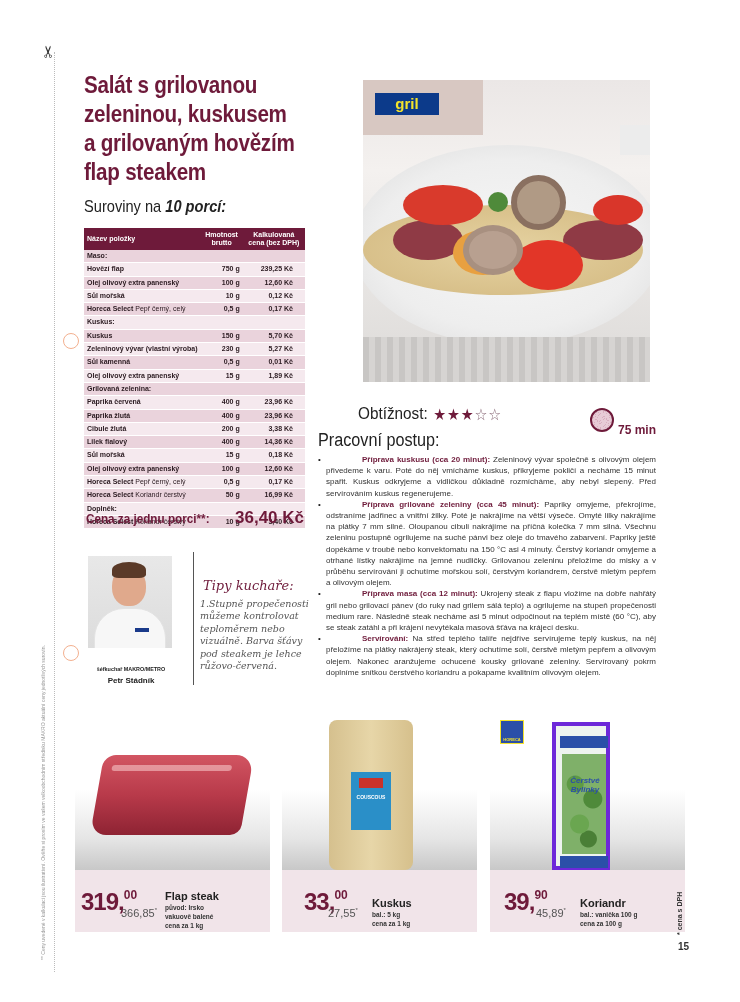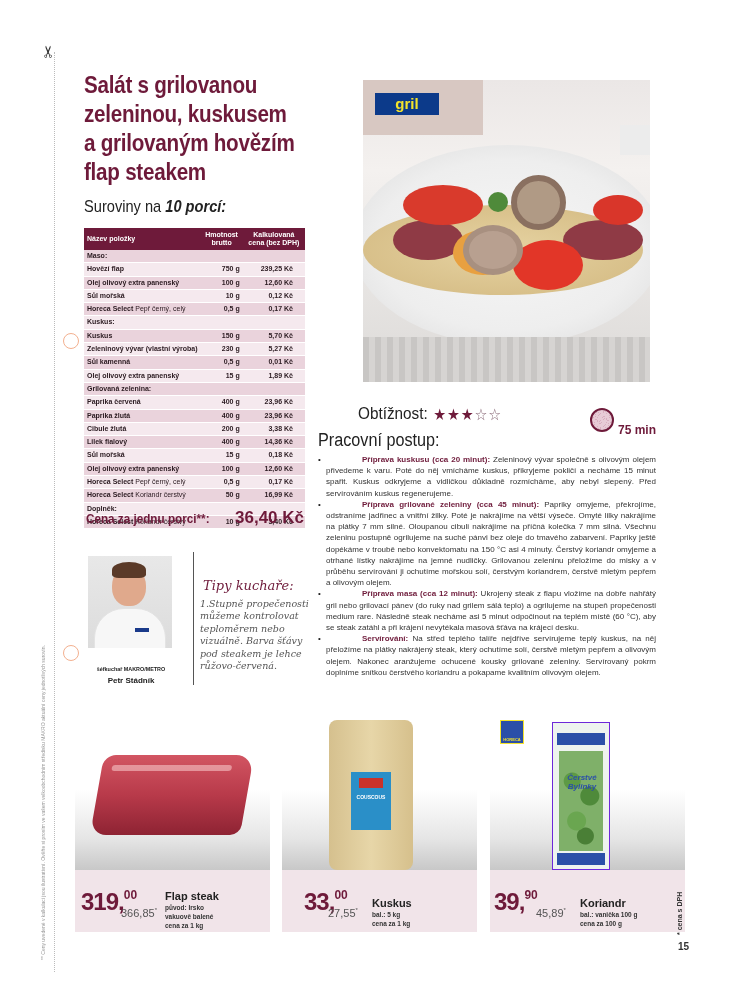--- a/index.html
+++ b/index.html
@@ -83,21 +83,21 @@
   #prod-steak { left: 75px; }
   #prod-kuskus { left: 282px; }
   #prod-koriandr { left: 490px; }
 
   .meat { position: absolute; left: 22px; top: 45px; width: 150px; height: 80px; background: linear-gradient(180deg, #d25562 0%, #b83a4a 50%, #8e2333 100%); border-radius: 12px 18px 10px 16px; transform: skewX(-10deg); }
   .meat::after { content: ""; position: absolute; left: 10px; top: 10px; width: 120px; height: 6px; background: rgba(255,220,220,0.5); border-radius: 4px; }
   .bag { position: absolute; left: 47px; top: 10px; width: 84px; height: 150px; background: linear-gradient(90deg, #d5c08e, #e7d6a8 50%, #d6c08c); border-radius: 8px; }
   .bag .label { position: absolute; left: 22px; top: 52px; width: 40px; height: 58px; background: #2a8fc8; }
   .bag .label .red { position: absolute; left: 8px; top: 6px; width: 24px; height: 10px; background: #c9322a; }
   .bag .label .txt { position: absolute; left: 2px; top: 22px; width: 36px; text-align: center; font-size: 5px; color: #fff; font-weight: bold; }
-  .herb-pack { position: absolute; left: 62px; top: 12px; width: 58px; height: 148px; background: #eef3ef; border: 1px solid #6d28d9; }
+  .herb-pack { position: absolute; left: 62px; top: 12px; width: 58px; height: 148px; background: #eef3ef; border: 4px solid #6d28d9; }
   .herb-pack .top { position: absolute; left: 4px; top: 10px; width: 48px; height: 12px; background: #2b4fa8; }
   .herb-pack .leaves { position: absolute; left: 6px; top: 28px; width: 44px; height: 100px; background: radial-gradient(circle at 30% 30%, #5e9a45 0 8px, transparent 9px), radial-gradient(circle at 70% 45%, #4f8a3a 0 9px, transparent 10px), radial-gradient(circle at 40% 70%, #6aa650 0 9px, transparent 10px), radial-gradient(circle at 60% 85%, #4a7f36 0 8px, transparent 9px), #7fb069; }
   .herb-pack .name { position: absolute; left: 4px; top: 50px; width: 50px; text-align: center; font-size: 8px; color: #2b4fa8; font-style: italic; font-weight: bold; line-height: 9px; }
   .herb-pack .bottom { position: absolute; left: 4px; top: 130px; width: 48px; height: 12px; background: #2b4fa8; }
   .horeca-logo { position: absolute; left: 10px; top: 10px; width: 24px; height: 24px; background: #2b4fa8; border: 1px solid #f4e32b; }
   .horeca-logo .txt { position: absolute; left: 0; bottom: 1px; width: 100%; text-align: center; font-size: 4px; color: #f4e32b; font-weight: bold; }
 
   .vat-note { position: absolute; left: 676px; top: 935px; transform-origin: 0 0; transform: rotate(-90deg); font-size: 7px; font-weight: bold; color: #333; white-space: nowrap; }
   .page-num { position: absolute; left: 678px; top: 941px; font-size: 10px; font-weight: bold; color: #333; }
 </style>
@@ -315,21 +315,21 @@
   <div class="horeca-logo">
       <div class="txt">HORECA</div>
     </div>
   <div class="herb-pack">
     <div class="top"></div>
     <div class="leaves"></div>
     <div class="name">Čerstvé Bylinky</div>
     <div class="bottom"></div>
   </div>
   <div class="price-box"></div>
-  <div class="price-main" style="left:4px;"><span>39,</span><sup>90</sup></div>
+  <div class="price-main" style="left:14px;"><span>39,</span><sup>90</sup></div>
   <div class="price-vat" style="left:46px;"><span>45,89</span><sup>*</sup></div>
   <div class="pname" style="left:90px;top:187px;">Koriandr</div>
   <div class="pdesc" style="left:90px;top:200px;">
     <div>bal.: vanička 100 g</div>
     <div>cena za 100 g</div>
   </div>
 </div>
 
 <div class="vat-note">* cena s DPH</div>
 <div class="page-num">15</div>

